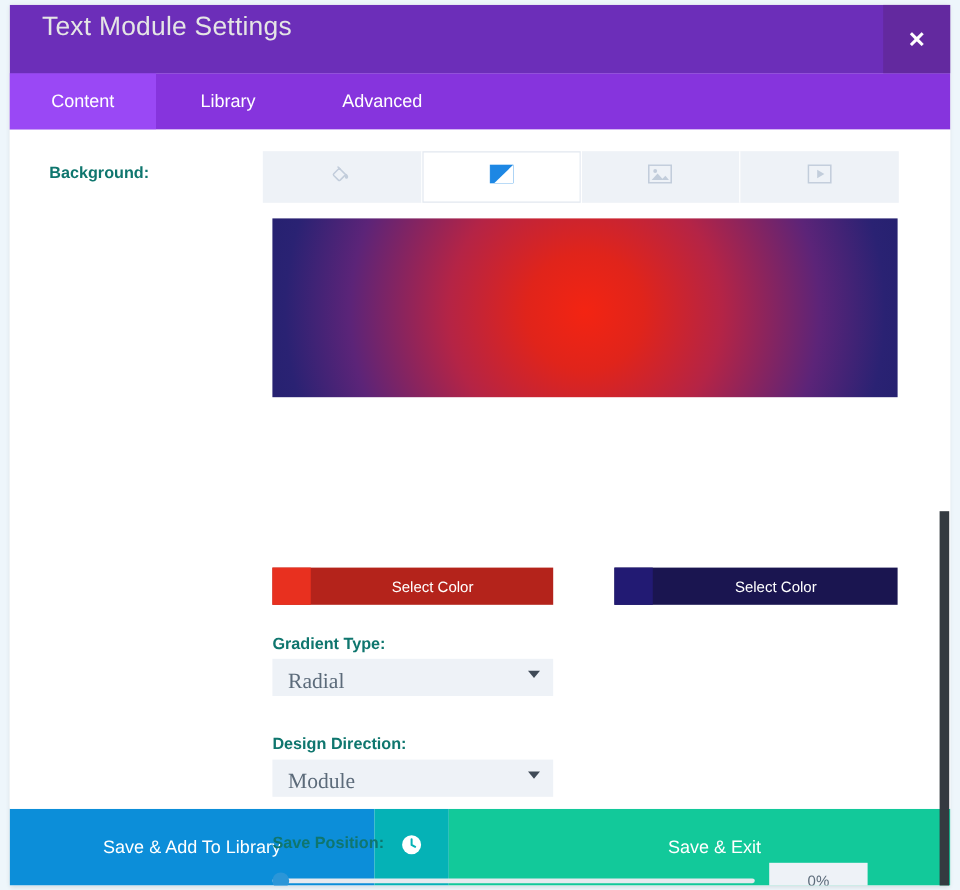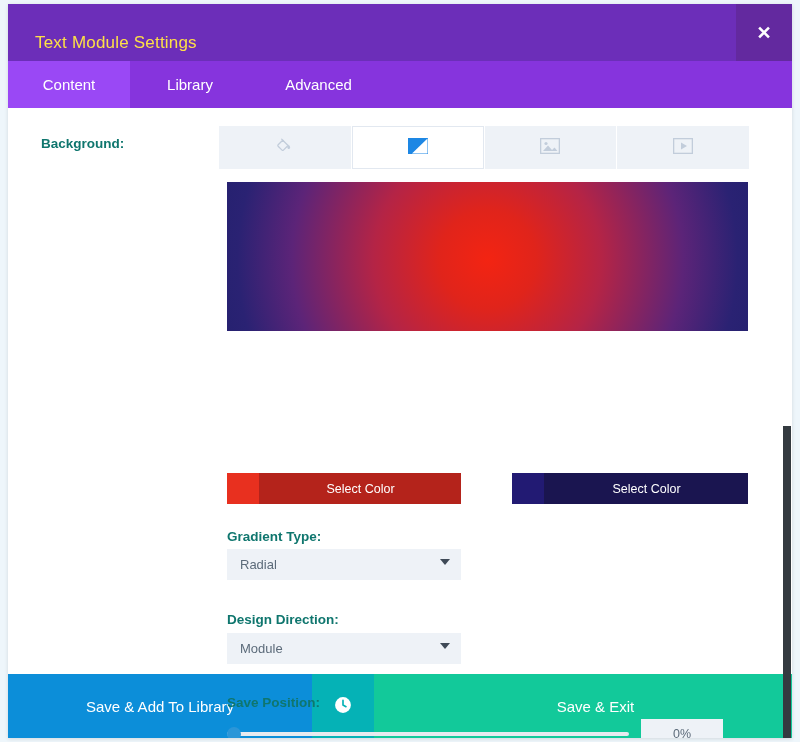--- a/index.html
+++ b/index.html
@@ -28,23 +28,23 @@
 
   
   .titlebar {
     position: relative;
     height: 57px;
     background: #6c2eb9;
   }
   .titlebar-title {
     position: absolute;
     left: 27px;
-    top: 29px;
-    color: #fde047;
-    font-size: 17px;
+    top: 5px;
+    color: #e5e5e5;
+    font-size: 22px;
     letter-spacing: .2px;
   }
   .close-btn {
     position: absolute;
     right: 0;
     top: 0;
     width: 56px;
     height: 57px;
     background: #63299f;
     display: flex;
@@ -166,21 +166,22 @@
     width: 234px;
     height: 31px;
     background: #eef2f7;
     cursor: pointer;
   }
   .select-box .sel-value {
     position: absolute;
     left: 13px;
     top: 8px;
     color: #5c6b7a;
-    font-size: 13px;
+    font-size: 18px;
+    font-family: Liberation Serif, serif;
   }
   .select-box .caret {
     position: absolute;
     right: 11px;
     top: 10px;
     width: 0; height: 0;
     border-left: 5px solid transparent;
     border-right: 5px solid transparent;
     border-top: 6px solid #3f4a57;
   }

